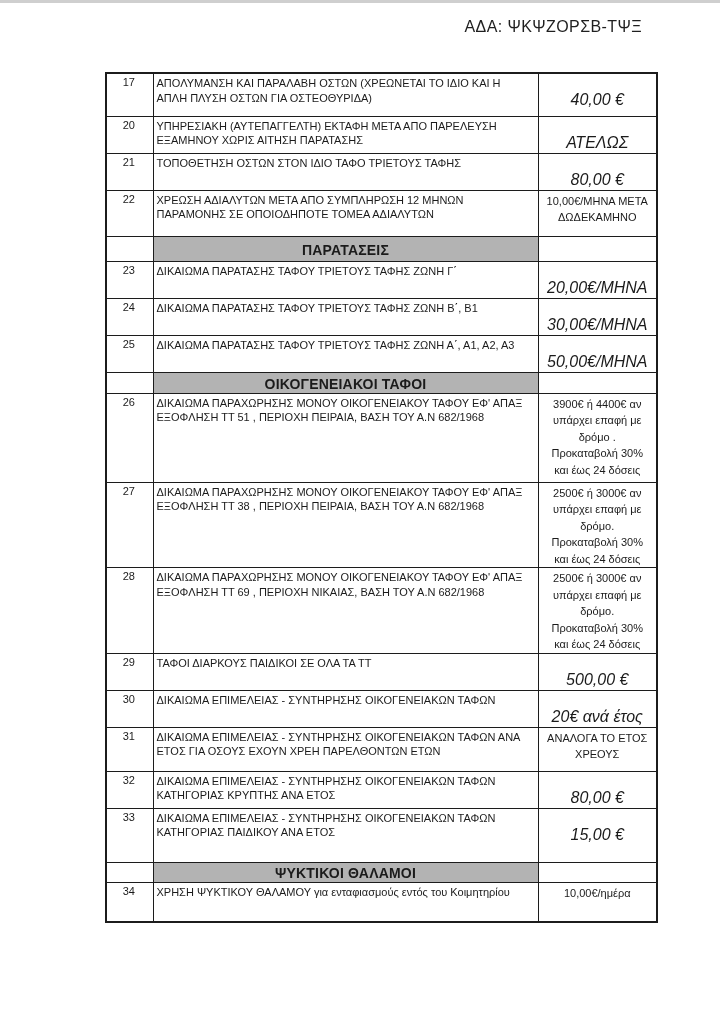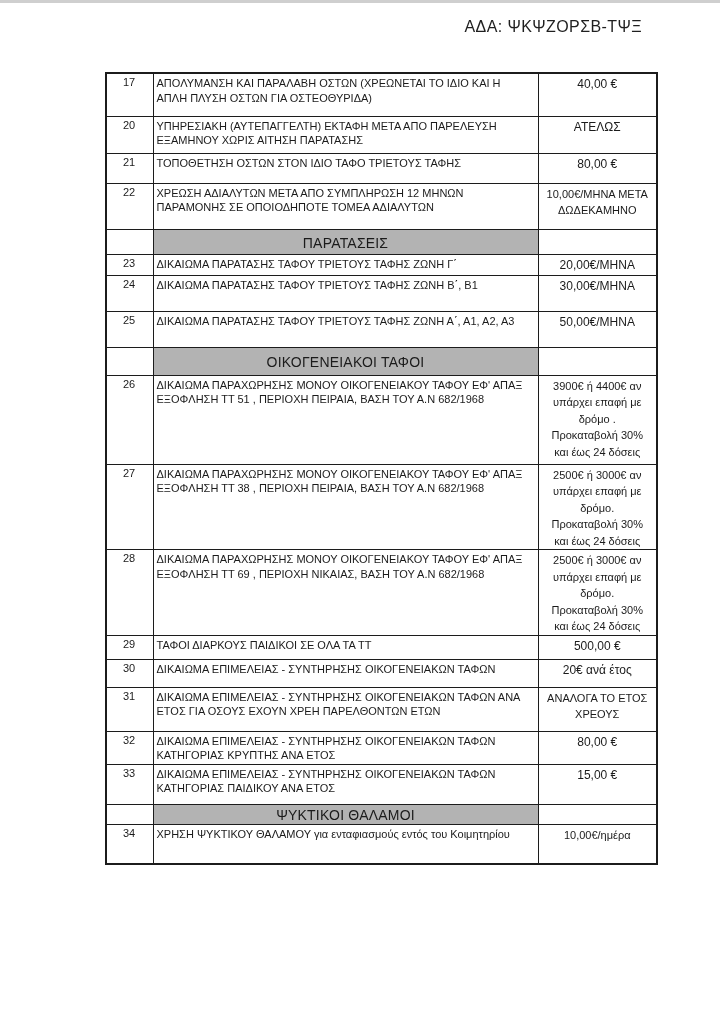--- a/index.html
+++ b/index.html
@@ -35,45 +35,46 @@
     border-collapse: collapse;
     table-layout: fixed;
     border: 2px solid #1c1c1c;
   }
   td {
     border: 1px solid #1c1c1c;
     vertical-align: top;
     overflow: hidden;
   }
   td.num {
-    text-align: left;
+    text-align: center;
     font-size: 11px;
-    padding: 2px 2px 0 16px;
+    padding: 2px 2px 0 0;
   }
   td.desc {
     font-size: 11px;
     line-height: 1.32;
     padding: 2px 5px 0 3px;
   }
   td.price {
     text-align: center;
     font-size: 11px;
     line-height: 1.5;
     padding: 2px 3px 0 3px;
     white-space: pre-line;
   }
   td.price.lg {
-    font-size: 12px;
+    font-size: 16px;
     line-height: 1.25;
-    padding-top: 3px;
+    padding-top: 16px;
     white-space: normal;
+    font-style: italic;
   }
   td.section {
     background: #b3b3b3;
-    font-weight: normal;
+    font-weight: bold;
     text-align: center;
     font-size: 14px;
     padding: 2px 0 0 0;
     letter-spacing: 0.2px;
     vertical-align: middle;
   }
 </style>
 </head>
 <body>
 
@@ -122,21 +123,21 @@
       <tr style="height: 36px;">
         <td class="num">24</td>
         <td class="desc">ΔΙΚΑΙΩΜΑ ΠΑΡΑΤΑΣΗΣ ΤΑΦΟΥ ΤΡΙΕΤΟΥΣ ΤΑΦΗΣ ΖΩΝΗ Β΄, Β1</td>
         <td class="price lg">30,00€/ΜΗΝΑ</td>
       </tr>
       <tr style="height: 36px;">
         <td class="num">25</td>
         <td class="desc">ΔΙΚΑΙΩΜΑ ΠΑΡΑΤΑΣΗΣ ΤΑΦΟΥ ΤΡΙΕΤΟΥΣ ΤΑΦΗΣ ΖΩΝΗ Α΄, Α1, Α2, Α3</td>
         <td class="price lg">50,00€/ΜΗΝΑ</td>
       </tr>
-      <tr style="height: 28px;">
+      <tr style="height: 21px;">
         <td class="num"></td>
         <td class="section">ΟΙΚΟΓΕΝΕΙΑΚΟΙ ΤΑΦΟΙ</td>
         <td class="price"></td>
       </tr>
       <tr style="height: 89px;">
         <td class="num">26</td>
         <td class="desc">ΔΙΚΑΙΩΜΑ ΠΑΡΑΧΩΡΗΣΗΣ ΜΟΝΟΥ ΟΙΚΟΓΕΝΕΙΑΚΟΥ ΤΑΦΟΥ ΕΦ' ΑΠΑΞ ΕΞΟΦΛΗΣΗ ΤΤ 51 , ΠΕΡΙΟΧΗ ΠΕΙΡΑΙΑ, ΒΑΣΗ ΤΟΥ Α.Ν 682/1968</td>
         <td class="price">3900€ ή 4400€ αν
 υπάρχει επαφή με
 δρόμο .
@@ -175,21 +176,21 @@
         <td class="num">31</td>
         <td class="desc">ΔΙΚΑΙΩΜΑ ΕΠΙΜΕΛΕΙΑΣ - ΣΥΝΤΗΡΗΣΗΣ ΟΙΚΟΓΕΝΕΙΑΚΩΝ ΤΑΦΩΝ ΑΝΑ ΕΤΟΣ ΓΙΑ ΟΣΟΥΣ ΕΧΟΥΝ ΧΡΕΗ ΠΑΡΕΛΘΟΝΤΩΝ ΕΤΩΝ</td>
         <td class="price">ΑΝΑΛΟΓΑ ΤΟ ΕΤΟΣ
 ΧΡΕΟΥΣ</td>
       </tr>
       <tr style="height: 33px;">
         <td class="num">32</td>
         <td class="desc">ΔΙΚΑΙΩΜΑ ΕΠΙΜΕΛΕΙΑΣ - ΣΥΝΤΗΡΗΣΗΣ ΟΙΚΟΓΕΝΕΙΑΚΩΝ ΤΑΦΩΝ ΚΑΤΗΓΟΡΙΑΣ ΚΡΥΠΤΗΣ ΑΝΑ ΕΤΟΣ</td>
         <td class="price lg">80,00 €</td>
       </tr>
-      <tr style="height: 40px;">
+      <tr style="height: 54px;">
         <td class="num">33</td>
         <td class="desc">ΔΙΚΑΙΩΜΑ ΕΠΙΜΕΛΕΙΑΣ - ΣΥΝΤΗΡΗΣΗΣ ΟΙΚΟΓΕΝΕΙΑΚΩΝ ΤΑΦΩΝ ΚΑΤΗΓΟΡΙΑΣ ΠΑΙΔΙΚΟΥ ΑΝΑ ΕΤΟΣ</td>
         <td class="price lg">15,00 €</td>
       </tr>
       <tr style="height: 20px;">
         <td class="num"></td>
         <td class="section">ΨΥΚΤΙΚΟΙ ΘΑΛΑΜΟΙ</td>
         <td class="price"></td>
       </tr>
       <tr style="height: 40px;">

